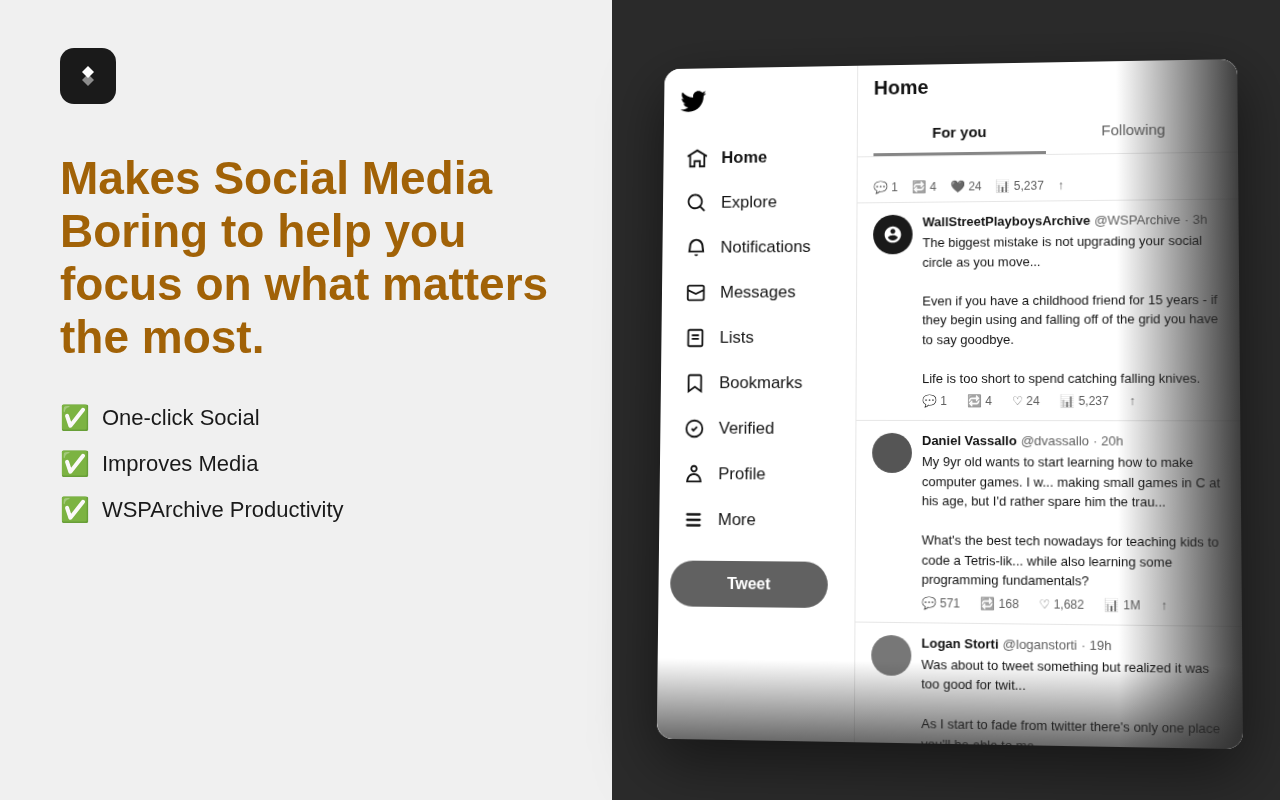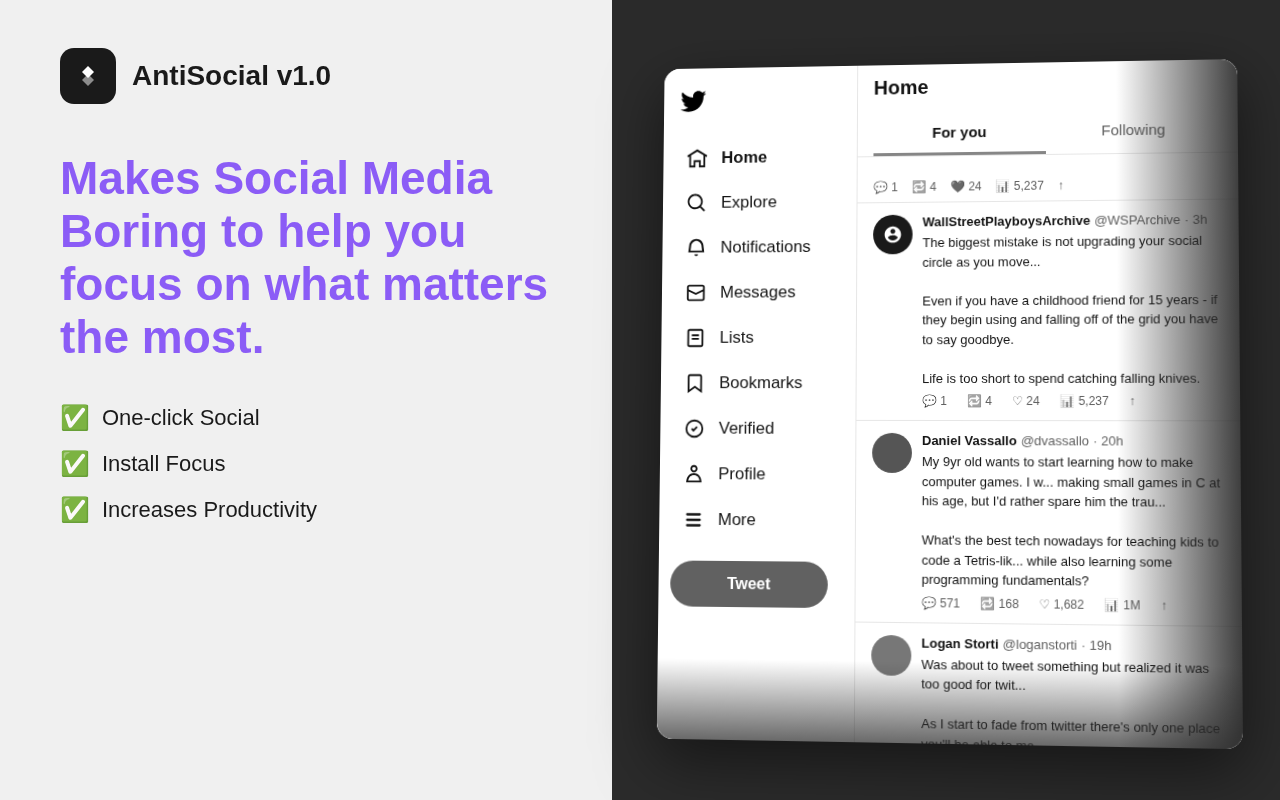--- a/index.html
+++ b/index.html
@@ -49,21 +49,21 @@
 
     .app-name {
       font-size: 28px;
       font-weight: 700;
       color: #1a1a1a;
     }
 
     .hero-text {
       font-size: 46px;
       font-weight: 800;
-      color: #8b5cf6;
+      color: #a16207;
       line-height: 1.15;
       margin-bottom: 40px;
     }
 
     .features {
       display: flex;
       flex-direction: column;
       gap: 18px;
     }
 
@@ -316,37 +316,36 @@
 <body>
 
 <div class="left-panel">
   <div class="logo-row">
     <div class="logo-icon">
       <svg viewBox="0 0 28 28" fill="none" xmlns="http://www.w3.org/2000/svg">
         <path d="M14 4 L20 10 L14 16 L8 10 Z" fill="white"></path>
         <path d="M14 12 L20 18 L14 24 L8 18 Z" fill="white" opacity="0.5"></path>
       </svg>
     </div>
-    <span class="app-name">AntiSocial v1.0</span>
   </div>
 
   <h1 class="hero-text">Makes Social Media Boring to help you focus on what matters the most.</h1>
 
   <div class="features">
     <div class="feature-item">
       <span class="check-emoji">✅</span>
       <span>One-click Social</span>
     </div>
     <div class="feature-item">
       <span class="check-emoji">✅</span>
-      <span>Install Focus</span>
+      <span>Improves Media</span>
     </div>
     <div class="feature-item">
       <span class="check-emoji">✅</span>
-      <span>Increases Productivity</span>
+      <span>WSPArchive Productivity</span>
     </div>
   </div>
 </div>
 
 <div class="right-panel">
   <div class="twitter-mockup">
 
     <div class="tw-sidebar">
 
       <div class="tw-logo">

